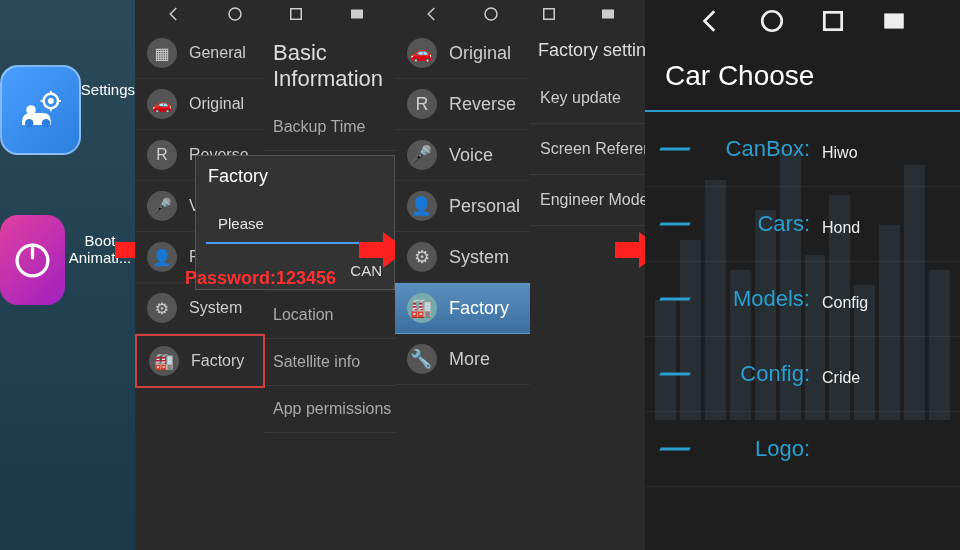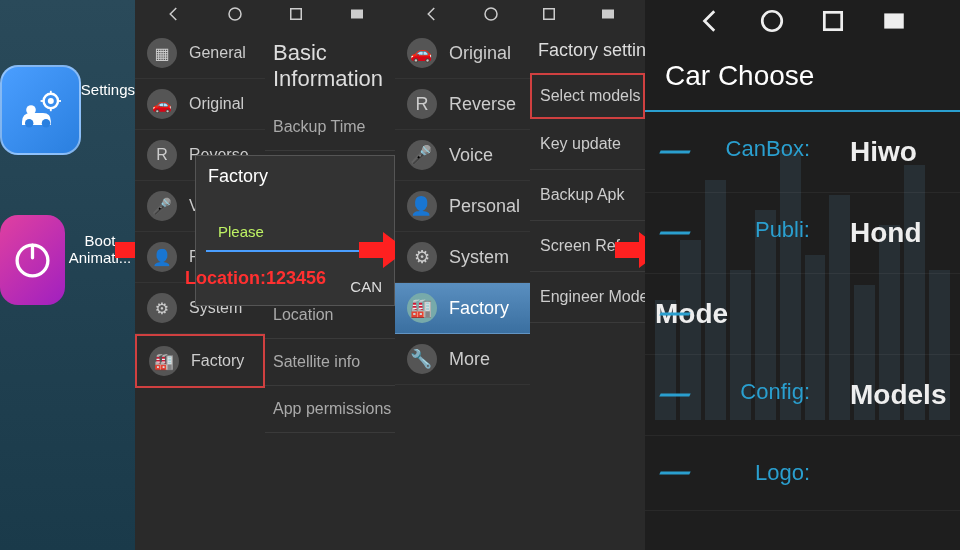--- a/index.html
+++ b/index.html
@@ -33,43 +33,43 @@
 .side-item.highlighted { border: 2px solid #d04040; }
 
 
 .right-col { position: absolute; left: 130px; top: 28px; width: 130px; }
 .section-title { color: #ddd; font-size: 22px; padding: 12px 8px; }
 .setting-row { color: #aaa; font-size: 16px; padding: 14px 8px; border-bottom: 1px solid rgba(255,255,255,0.08); white-space: nowrap; overflow: hidden; }
 
 
 .dialog { position: absolute; left: 60px; top: 155px; width: 200px; background: #333; border: 1px solid #555; z-index: 5; }
 .dialog-title { color: #fff; font-size: 18px; padding: 10px 12px; }
-.dialog-input { color: #bef264; font-size: 15px; padding: 10px 12px; border-bottom: 2px solid #4a9eff; margin: 16px 10px; }
+.dialog-input { color: #e5e5e5; font-size: 15px; padding: 10px 12px; border-bottom: 2px solid #4a9eff; margin: 8px 10px; }
 .dialog-btn { color: #ddd; font-size: 15px; padding: 10px 12px; text-align: right; }
 
 
 .password-text { position: absolute; left: 50px; top: 268px; color: #ff3030; font-size: 18px; font-weight: bold; z-index: 10; }
 
 
 .arrow { position: absolute; z-index: 20; }
 .arrow svg { width: 48px; height: 40px; }
 
 
 .p3-sidebar { width: 135px; }
 .p3-right { position: absolute; left: 135px; top: 28px; width: 115px; }
 .p3-title { color: #ddd; font-size: 18px; padding: 12px 8px; white-space: nowrap; }
 .p3-item { color: #ccc; font-size: 16px; padding: 16px 10px; border-bottom: 1px solid rgba(255,255,255,0.08); white-space: nowrap; }
 .p3-item.boxed { border: 2px solid #d04040; padding: 12px 8px; }
 
 
 .p4-title { color: #fff; font-size: 28px; padding: 18px 20px; border-bottom: 2px solid #2a9fcf; }
-.p4-row { display: flex; align-items: flex-start; padding: 24px 10px; border-bottom: 1px solid rgba(255,255,255,0.05); position: relative; gap: 28px; }
+.p4-row { display: flex; align-items: flex-end; padding: 24px 10px; border-bottom: 1px solid rgba(255,255,255,0.05); position: relative; }
 .p4-row::before { content: ''; position: absolute; left: 15px; top: 50%; width: 30px; height: 3px; background: #2a9fcf; transform: translateY(-50%) skewX(-25deg); }
 .p4-label { color: #2a9fcf; font-size: 22px; text-align: right; width: 155px; margin-right: 12px; }
-.p4-value { color: #eee; font-size: 28px; font-weight: bold; }
+.p4-value { color: #eee; font-size: 16px; }
 .eq-bg { position: absolute; left: 0; top: 120px; width: 100%; height: 300px; opacity: 0.15; display: flex; align-items: flex-end; gap: 4px; padding: 0 10px; }
 .eq-bar { flex: 1; background: #5a8fb0; }
 
 </style>
 </head>
 <body>
 
 <div class="panel panel1">
   <div class="app-icon-wrap">
     <div class="app-icon settings-icon">
@@ -160,21 +160,21 @@
     <div class="setting-row">Record</div>
     <div class="setting-row">Location</div>
     <div class="setting-row">Satellite info</div>
     <div class="setting-row">App permissions</div>
   </div>
   <div class="dialog">
     <div class="dialog-title">Factory</div>
     <div class="dialog-input">Please</div>
     <div class="dialog-btn">CAN</div>
   </div>
-  <div class="password-text">Location:123456</div>
+  <div class="password-text">Password:123456</div>
   <div class="arrow" style="right:-12px; top:230px;">
     <svg viewBox="0 0 48 40">
         <path d="M0 12 L24 12 L24 2 L48 20 L24 38 L24 28 L0 28 Z" fill="#ff2020"></path>
       </svg>
   </div>
 </div>
 
 <div class="panel panel3">
   <div class="status-bar">
     <svg viewBox="0 0 24 24">
@@ -215,23 +215,21 @@
         <span class="icon-circle" style="background:#7aa;">🏭</span>
         <span>Factory</span>
       </div>
     <div class="side-item">
         <span class="icon-circle">🔧</span>
         <span>More</span>
       </div>
   </div>
   <div class="p3-right">
     <div class="p3-title">Factory setting</div>
-    <div class="p3-item boxed">Select models</div>
     <div class="p3-item">Key update</div>
-    <div class="p3-item">Backup Apk</div>
     <div class="p3-item">Screen Referen</div>
     <div class="p3-item">Engineer Mode</div>
   </div>
   <div class="arrow" style="right:-18px; top:230px;">
     <svg viewBox="0 0 48 40">
         <path d="M0 12 L24 12 L24 2 L48 20 L24 38 L24 28 L0 28 Z" fill="#ff2020"></path>
       </svg>
   </div>
 </div>
 
@@ -263,27 +261,28 @@
       <div class="eq-bar" style="height:65%"></div>
       <div class="eq-bar" style="height:85%"></div>
       <div class="eq-bar" style="height:50%"></div>
   </div>
   <div class="p4-title">Car Choose</div>
   <div class="p4-row">
       <span class="p4-label">CanBox:</span>
       <span class="p4-value">Hiwo</span>
     </div>
   <div class="p4-row">
-      <span class="p4-label">Publi:</span>
+      <span class="p4-label">Cars:</span>
       <span class="p4-value">Hond</span>
     </div>
   <div class="p4-row">
-      <span class="p4-value">Mode</span>
+      <span class="p4-label">Models:</span>
+      <span class="p4-value">Config</span>
     </div>
   <div class="p4-row">
       <span class="p4-label">Config:</span>
-      <span class="p4-value">Models</span>
+      <span class="p4-value">Cride</span>
     </div>
   <div class="p4-row">
       <span class="p4-label">Logo:</span>
       <span class="p4-value"></span>
     </div>
 </div>
 
 </body></html>

